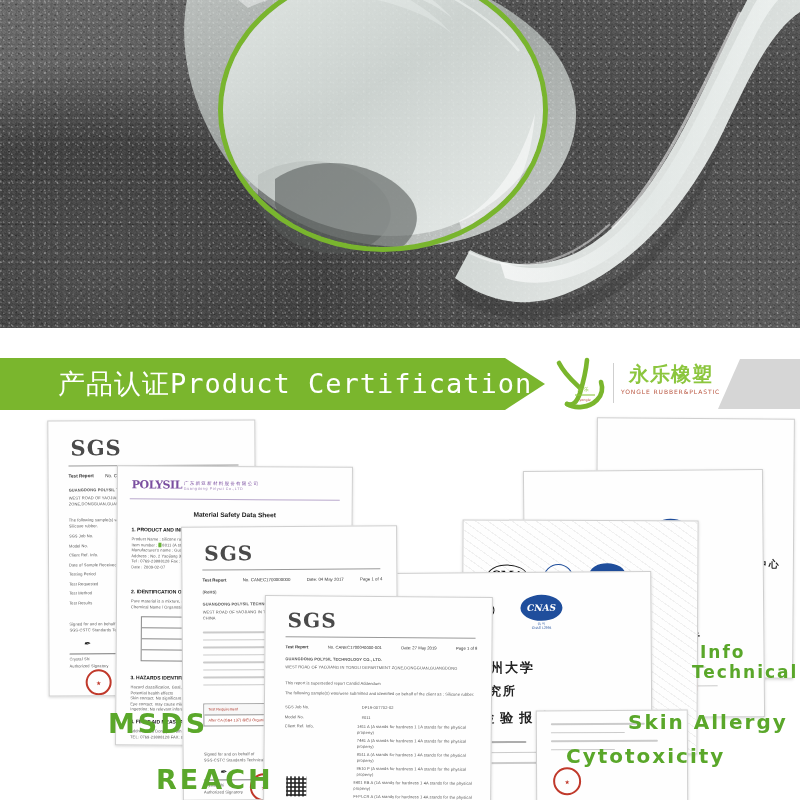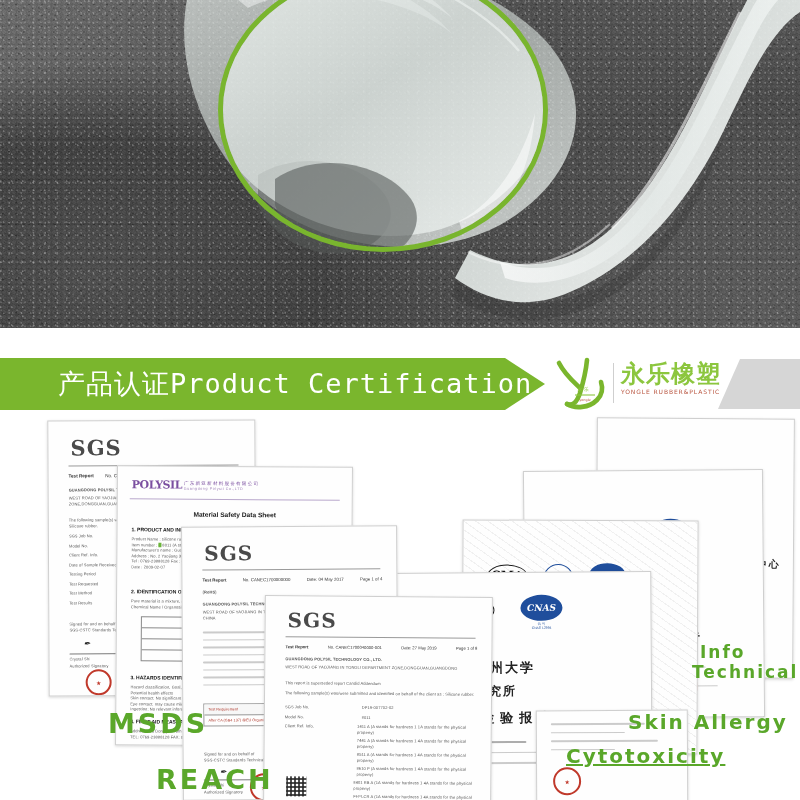--- a/index.html
+++ b/index.html
@@ -66,22 +66,22 @@
     position:absolute;left:718px;top:1px;width:82px;height:50px;background:#d6d6d6;
     clip-path:polygon(22px 0, 82px 0, 82px 100%, 0 100%);
   }
 
   
   .brand{position:absolute;left:553px;top:27px;width:160px;height:58px;}
   .brand-mark{position:absolute;left:0;top:0;width:56px;height:56px;}
   .brand-divider{position:absolute;left:60px;top:8px;width:1px;height:40px;background:#cfcfcf;}
   .brand-texts{position:absolute;left:68px;top:8px;}
   .brand-cn{
-    color:#8cc63e;font-size:24px;line-height:22px;letter-spacing:1px;font-weight:bold;
-    font-family:"DejaVu Sans","Liberation Sans",sans-serif;white-space:nowrap;
+    color:#8cc63e;font-size:20px;line-height:22px;letter-spacing:1px;font-weight:bold;
+    font-family:"DejaVu Sans","Liberation Sans",sans-serif;white-space:nowrap;margin-left:8px;
   }
   .brand-en{
     color:#b9553f;font-size:6px;line-height:9px;letter-spacing:.9px;margin-top:2px;
     font-family:"DejaVu Sans","Liberation Sans",sans-serif;white-space:nowrap;
   }
 
   
   .certs{position:absolute;left:0;top:82px;width:800px;height:390px;}
   .cert{
     position:absolute;background:#fefefe;border:1px solid #cfcfcf;
@@ -539,16 +539,16 @@
     </div>
 
     <div class="label" style="left:108px;top:380px;font-size:27px;">MSDS</div>
     <div class="label" style="left:156px;top:436px;font-size:27px;">REACH</div>
 
     <div class="label" style="left:700px;top:314px;font-size:17px;letter-spacing:2px;">Info</div>
     <div class="label" style="left:692px;top:334px;font-size:17px;letter-spacing:2px;">Technical</div>
 
     <div class="label" style="left:628px;top:382px;font-size:20px;letter-spacing:2px;">Skin Allergy</div>
 
-    <div class="label" style="left:566px;top:416px;font-size:20px;letter-spacing:2px;text-decoration:underline;">Cytotoxicity</div>
+    <div class="label" style="left:566px;top:416px;font-size:20px;letter-spacing:2px;">Cytotoxicity</div>
 
   </div>
 </div>
 
 </body></html>

